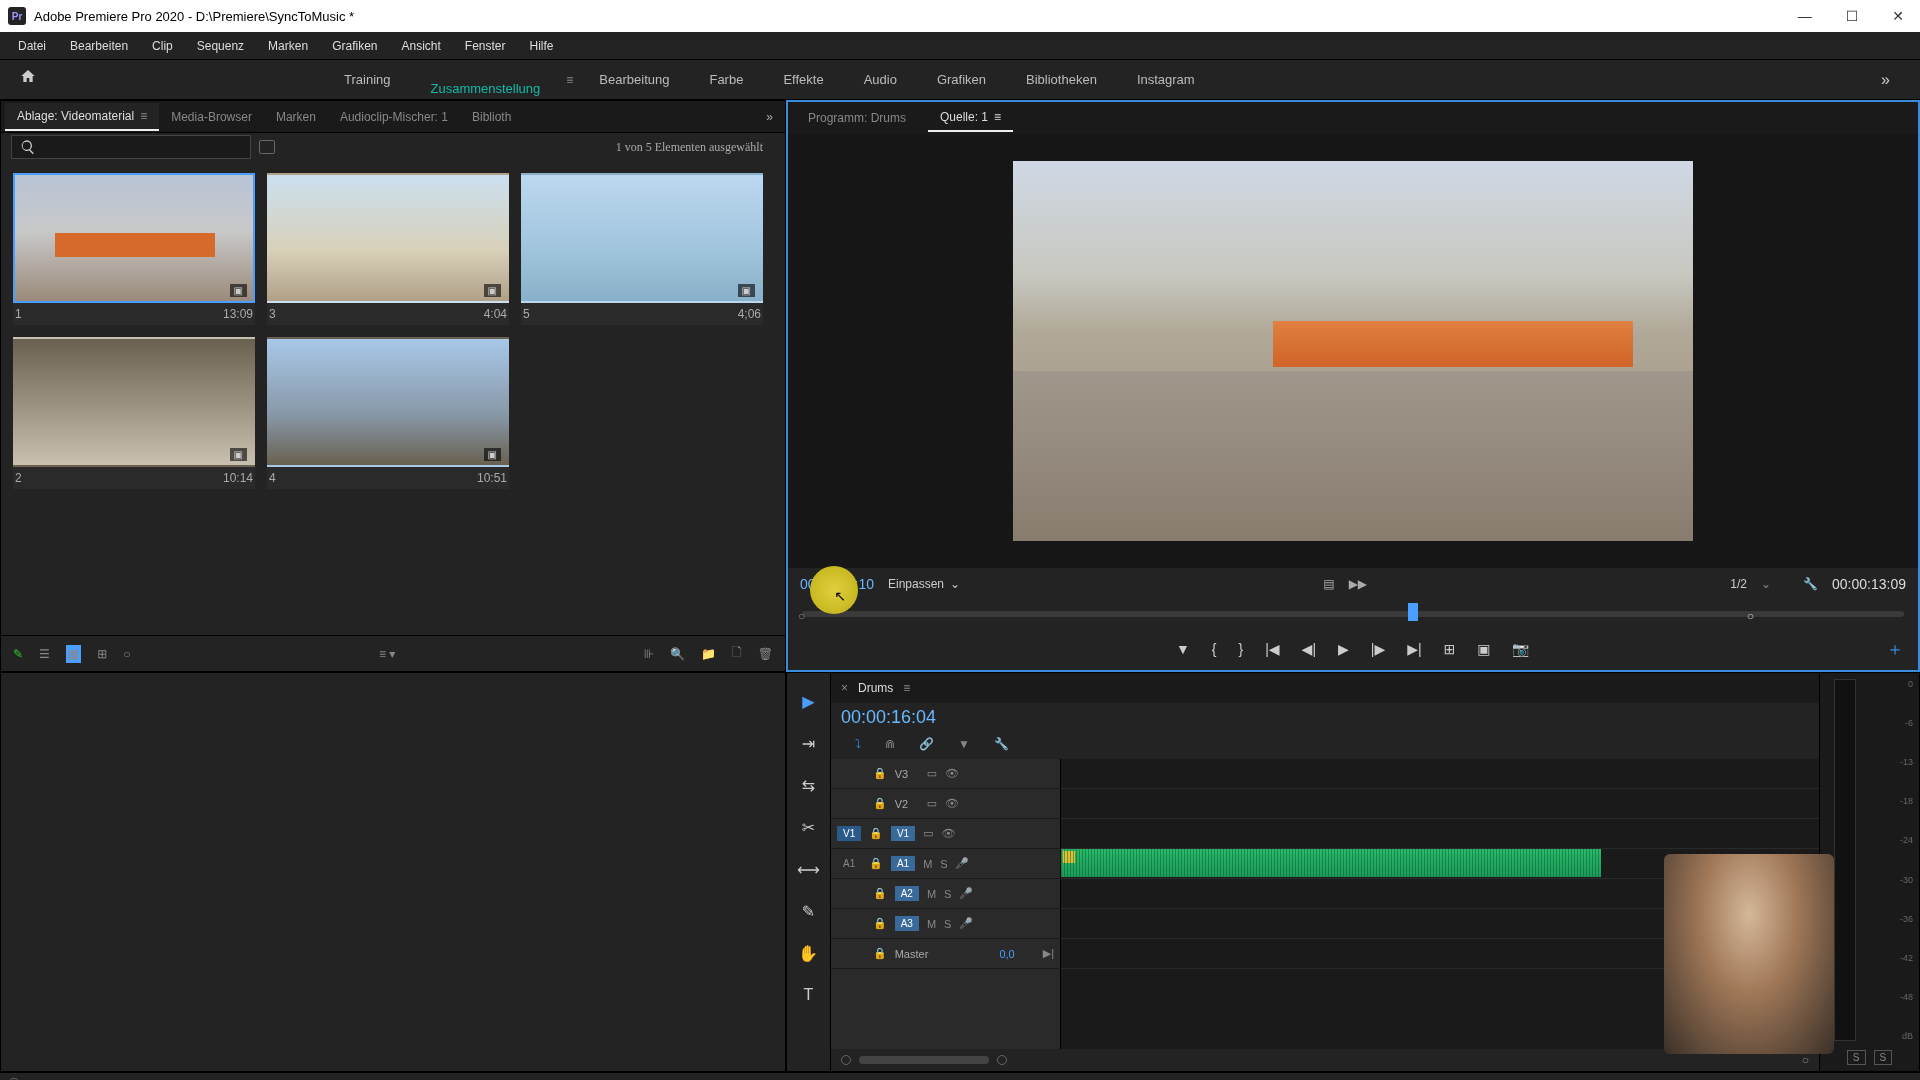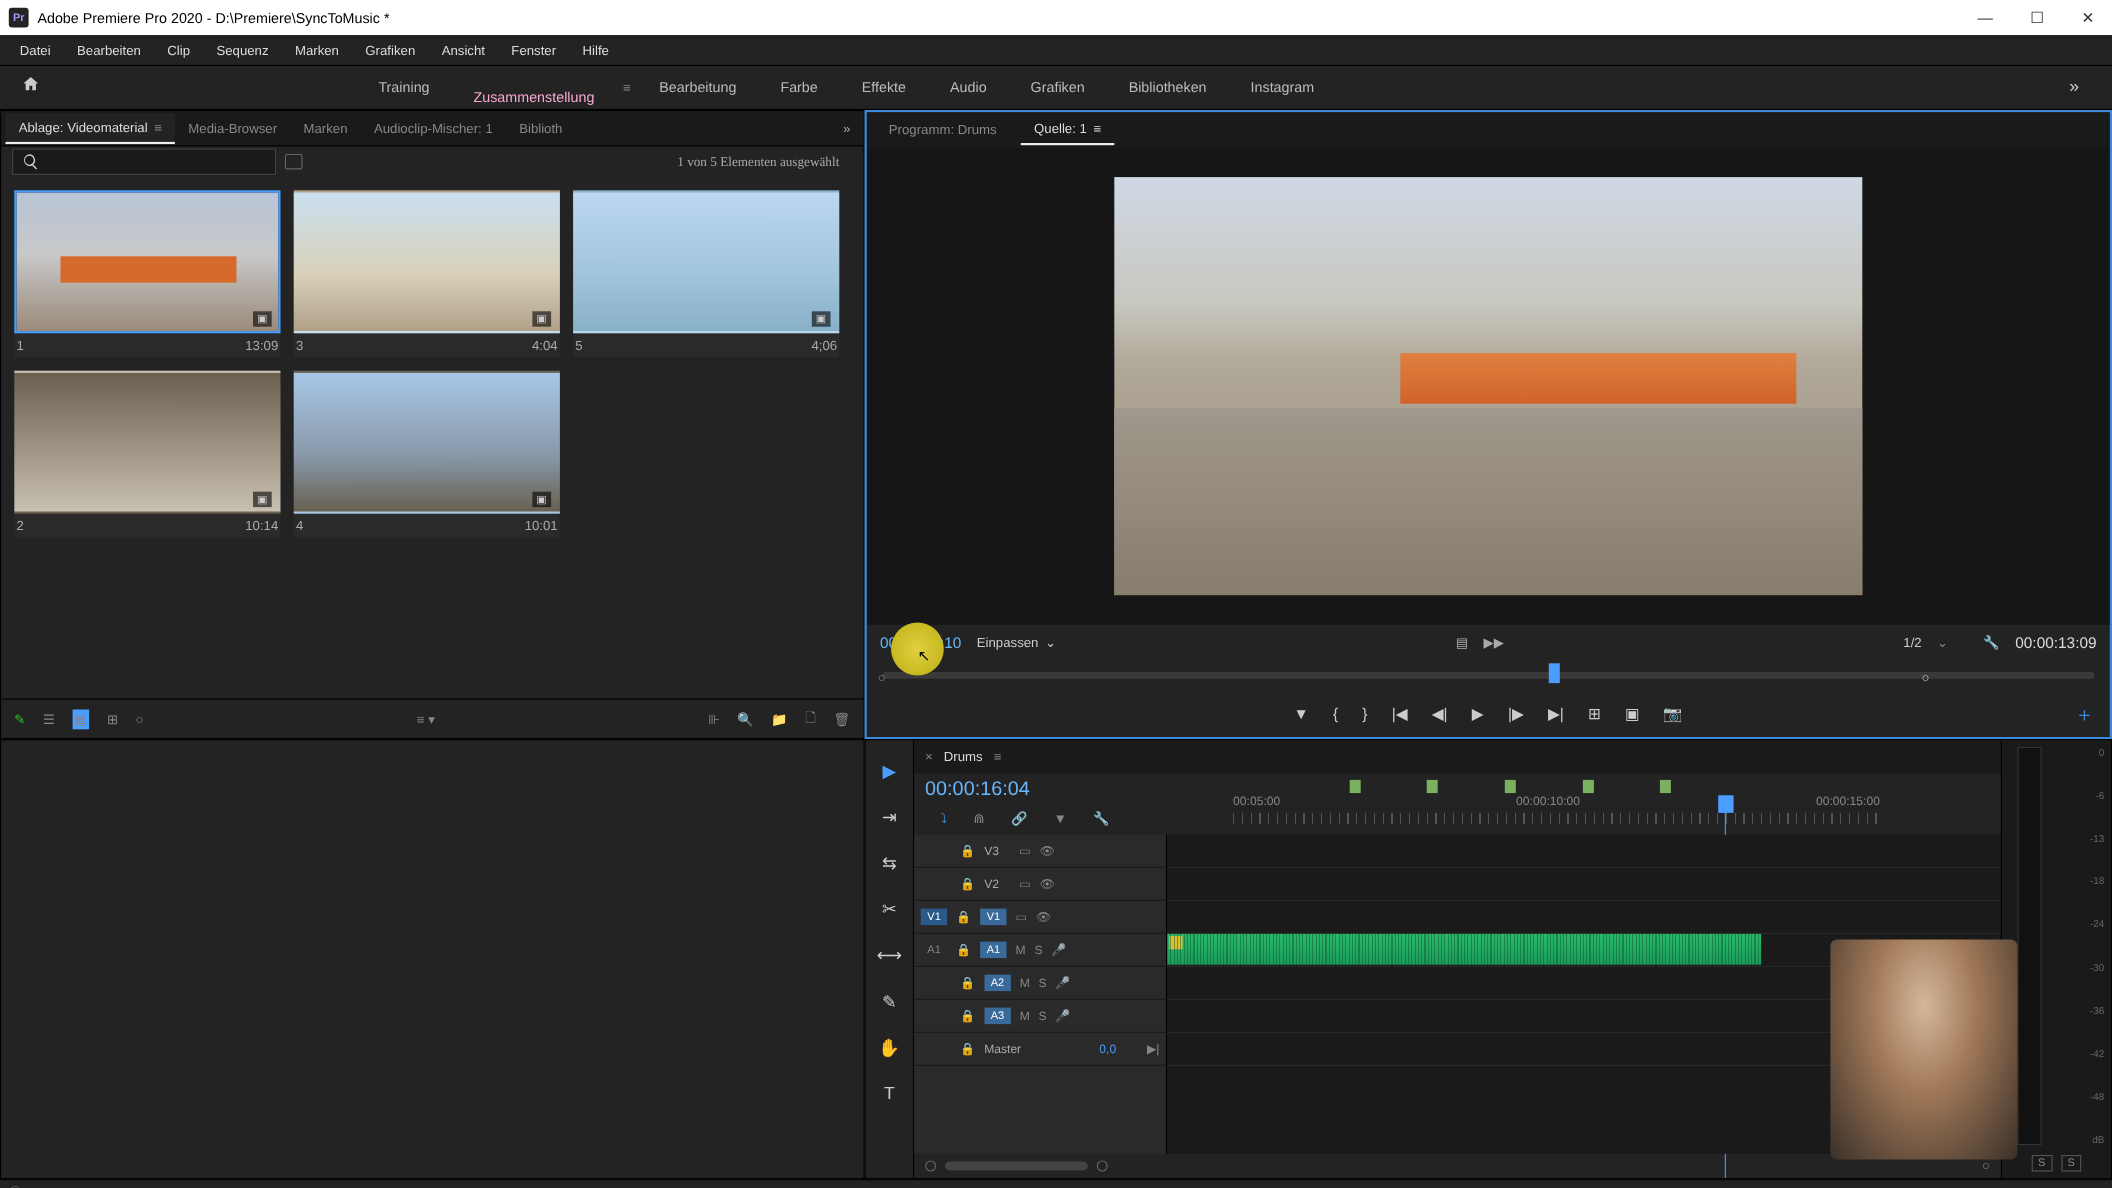--- a/index.html
+++ b/index.html
@@ -12,21 +12,21 @@
 .titlebar .window-controls span { cursor: pointer; padding: 4px 8px; }
 
 
 .menubar { height: 28px; background: #232323; display: flex; align-items: center; padding: 0 6px; border-bottom: 1px solid #000; }
 .menubar .item { padding: 4px 12px; color: #ddd; cursor: pointer; }
 
 
 .workspaces { height: 40px; background: #232323; display: flex; align-items: center; padding: 0 20px; border-bottom: 1px solid #000; }
 .workspaces .home-icon { width: 24px; height: 24px; color: #ccc; margin-right: 280px; cursor: pointer; }
 .workspaces .ws { padding: 8px 20px; color: #bbb; cursor: pointer; font-size: 13px; }
-.workspaces .ws.active { color: #f9a8d4; border-bottom: 3px solid #7dd3fc; margin-top: 20px; }
+.workspaces .ws.active { color: #14b8a6; border-bottom: 3px solid #7dd3fc; margin-top: 20px; }
 .workspaces .ws-menu { color: #888; padding: 0 6px; cursor: pointer; }
 .workspaces .overflow { margin-left: auto; color: #ccc; cursor: pointer; font-size: 16px; padding: 0 10px; }
 
 
 .main { display: grid; grid-template-columns: 786px 1134px; grid-template-rows: 572px 400px; height: 972px; }
 .panel { border: 1px solid #000; background: #232323; position: relative; overflow: hidden; }
 
 
 .panel-tabs { height: 32px; display: flex; align-items: center; background: #1a1a1a; border-bottom: 1px solid #000; padding: 0 4px; }
 .panel-tabs .tab { padding: 6px 12px; color: #888; cursor: pointer; font-size: 12px; display: flex; align-items: center; gap: 6px; }
@@ -260,21 +260,21 @@
             <span>2</span>
             <span>10:14</span>
           </div>
       </div>
       <div class="clip">
         <div class="thumb t5">
             <span class="badge">▣</span>
           </div>
         <div class="meta">
             <span>4</span>
-            <span>10:01</span>
+            <span>10:51</span>
           </div>
       </div>
     </div>
     <div class="panel-footer">
       <span class="ic pen">✎</span>
       <span class="ic">☰</span>
       <span class="ic icon-view">▦</span>
       <span class="ic">⊞</span>
       <span class="ic">○</span>
       <span class="spacer"></span>
@@ -361,36 +361,20 @@
       </div>
       <div class="tl-tc-row">
         <span class="tl-tc">00:00:16:04</span>
         <div class="tl-tools">
           <span class="ic pe">⤵</span>
           <span class="ic">⋒</span>
           <span class="ic">🔗</span>
           <span class="ic">▼</span>
           <span class="ic">🔧</span>
         </div>
-        <div class="tl-ruler">
-          <div class="markers">
-            <div class="marker" style="left:18%"></div>
-            <div class="marker" style="left:30%"></div>
-            <div class="marker" style="left:42%"></div>
-            <div class="marker" style="left:54%"></div>
-            <div class="marker" style="left:66%"></div>
-          </div>
-          <div class="times">
-            <span>00:05:00</span>
-            <span>00:00:10:00</span>
-            <span>00:00:15:00</span>
-          </div>
-          <div class="ticks"></div>
-          <div class="playhead" style="left:76%"></div>
-        </div>
       </div>
       <div class="tl-tracks">
         <div class="tl-heads">
           <div class="tl-head">
             <span style="width:28px"></span>
             <span class="lock">🔒</span>
             <span class="label">V3</span>
             <span class="ic">▭</span>
             <span class="ic">👁</span>
           </div>

